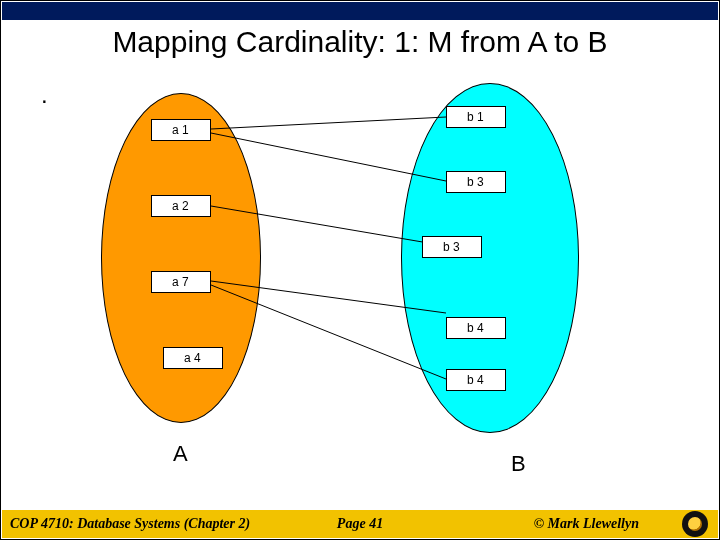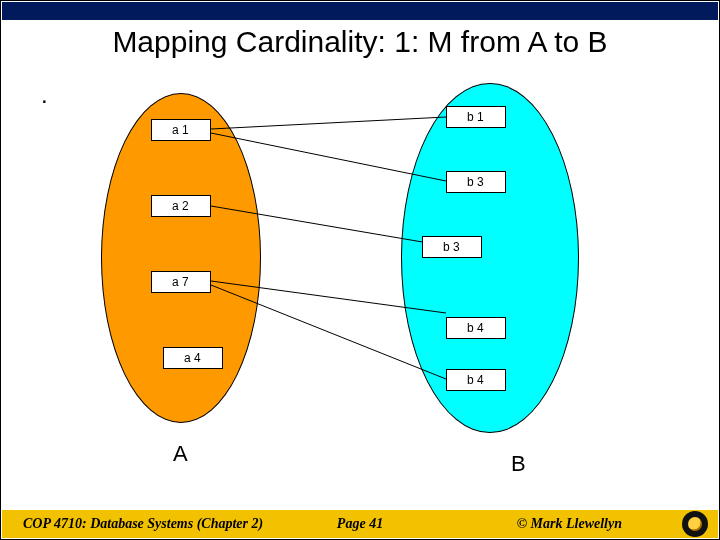--- a/index.html
+++ b/index.html
@@ -8,23 +8,23 @@
   .title{position:absolute;left:0;right:0;top:24px;text-align:center;font-size:30px;color:#000}
   .title .u{}
   .dot{position:absolute;left:40px;top:80px;font-size:24px;color:#000}
   .ellipse{position:absolute;border-radius:50%;border:1px solid #000;box-sizing:border-box}
   .ellA{left:100px;top:92px;width:160px;height:330px;background:#ff9900}
   .ellB{left:400px;top:82px;width:178px;height:350px;background:#00ffff}
   svg.lines{position:absolute;left:0;top:0;width:720px;height:540px;pointer-events:none}
   .node{position:absolute;width:60px;height:22px;background:#fff;border:1px solid #000;font-size:12px;padding-left:20px;display:flex;align-items:center;box-sizing:border-box}
   .setlabel{position:absolute;font-size:22px;color:#000}
   .footer{position:absolute;left:1px;right:1px;bottom:1px;height:28px;background:#f2c200;display:flex;align-items:center;font-family:'Times New Roman',serif;font-style:italic;font-weight:bold;font-size:14px;color:#000}
-  .footer .course{margin-left:21px}
+  .footer .course{margin-left:8px}
   .footer .page{position:absolute;left:50%;transform:translateX(-50%)}
-  .footer .author{position:absolute;right:96px}
+  .footer .author{position:absolute;right:79px}
   .logo{width:26px;height:26px;border-radius:50%;background:#111;position:absolute;right:10px;top:1px;display:flex;align-items:center;justify-content:center}
   .logo-inner{width:14px;height:14px;border-radius:50%;background:radial-gradient(circle at 40% 40%, #ffd040 0 55%, #b07000 60% 100%)} 
 </style>
 </head>
 <body>
 
 <div class="slide">
   <div class="topbar"></div>
 
   <div class="title">

